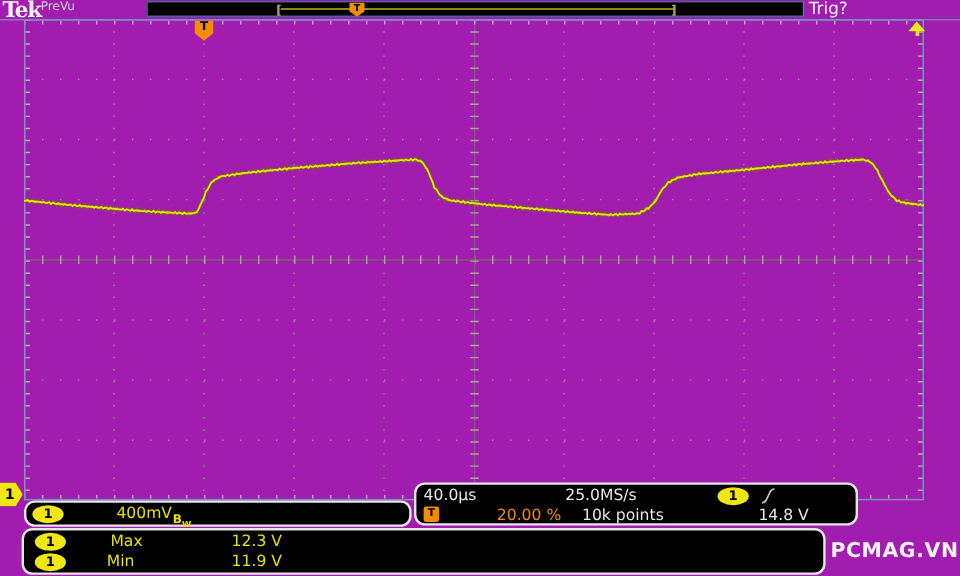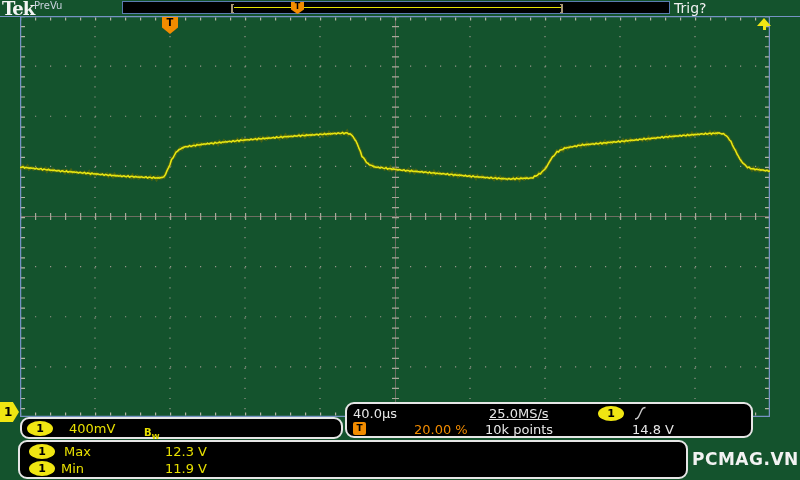--- a/index.html
+++ b/index.html
@@ -1,19 +1,19 @@
 <!DOCTYPE html>
 <html><head>
 <meta charset="utf-8">
 <style>
   * { margin:0; padding:0; box-sizing:border-box; }
   html,body { width:800px; height:480px; background:#000; overflow:hidden;
               font-family:"DejaVu Sans", sans-serif; }
   .abs { position:absolute; }
-  #screen { position:relative; width:800px; height:480px; background:#14532d; }
+  #screen { position:relative; width:800px; height:480px; background:#a21caf; }
 
   
   #tek-logo { left:2px; top:-2px; color:#f4f4f4; font-family:"DejaVu Serif", serif;
               font-weight:bold; font-size:18px; letter-spacing:-1px; }
   #mode-label { left:34px; top:0px; color:#c9d2de; font-size:10px; }
   #trig-status { left:674px; top:0px; color:#f0f0f0; font-size:14px; }
   #top-sep { left:0; top:16px; width:800px; height:1px; background:#7693c4; }
 
   #acq-bar { left:122px; top:1px; width:548px; height:13px;
              border:1px solid #5a7cb0; background:#000; }
@@ -35,27 +35,27 @@
 
   
   #ch-pos-flag { left:0px; top:402px; width:19px; height:20px; background:#f0e612;
        clip-path:polygon(0 0,68% 0,100% 50%,68% 100%,0 100%);
        color:#000; font-weight:bold; font-size:12px; line-height:20px; text-align:left;
        padding-left:4px; }
 
   
   .robox { background:#000; border:2px solid #e6e6e6; border-radius:9px; }
   #channel-box { left:20px; top:417px; width:323px; height:22px; }
-  #time-box    { left:345px; top:402px; width:408px; height:36px; }
+  #time-box    { left:345px; top:402px; width:370px; height:36px; }
   #meas-box    { left:18px;  top:440px; width:670px; height:39px; }
 
   .badge { background:#f0e612; color:#000; font-weight:bold; font-size:11px;
            width:26px; height:15px; line-height:15px; text-align:center;
            border-radius:50%; }
-  .yellow-txt { color:#e8e000; font-size:13px; }
+  .yellow-txt { color:#e8e000; font-size:13px;margin-left:28px; }
   .white-txt  { color:#e8e8e8; font-size:13px; }
   .orange-txt { color:#f28c00; font-size:13px; }
 
   #bw-glyph { color:#e8e000; }
   #bw-glyph .b { font-size:10px; font-weight:bold; }
   #bw-glyph .w { font-size:7px; font-weight:bold; vertical-align:-3px; }
 
   #trig-sq-icon { width:13px; height:13px; background:#f28c00; color:#000;
                   font-weight:bold; font-size:9px; line-height:13px; text-align:center;
                   border-radius:2px; }
@@ -121,21 +121,21 @@
   <div class="abs robox" id="channel-box">
     <div class="abs badge" style="left:5px; top:2px;">1</div>
     <div class="abs yellow-txt" style="left:47px; top:2px;">400mV</div>
     <div class="abs" id="bw-glyph" style="left:122px; top:2px;">
       <span class="b">B</span><span class="w">W</span>
     </div>
   </div>
 
   <div class="abs robox" id="time-box">
     <div class="abs white-txt" style="left:6px; top:2px;">40.0µs</div>
-    <div class="abs white-txt" style="left:142px; top:2px;text-decoration:underline;">25.0MS/s</div>
+    <div class="abs white-txt" style="left:124px; top:2px;">25.0MS/s</div>
     <div class="abs badge" style="left:251px; top:2px;">1</div>
     <svg class="abs" style="left:287px; top:2px;" width="13" height="15" viewBox="0 0 13 15">
       <path d="M1,13 Q3.5,13 4.8,10.2 L7.6,4.2 Q8.8,1.5 11.5,1.5" stroke="#c8c8c8" stroke-width="1.4" fill="none"></path>
     </svg>
     <div class="abs" id="trig-sq-icon" style="left:6px; top:18px;">T</div>
     <div class="abs orange-txt" style="left:24px; top:18px;margin-left:43px;">20.00 %</div>
     <div class="abs white-txt" style="left:138px; top:18px;">10k points</div>
     <div class="abs white-txt" style="left:257px; top:18px;margin-left:28px;">14.8 V</div>
   </div>
 

